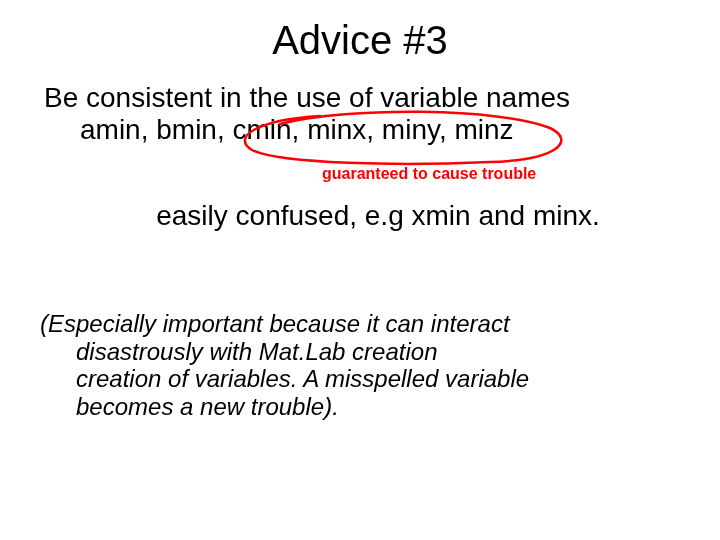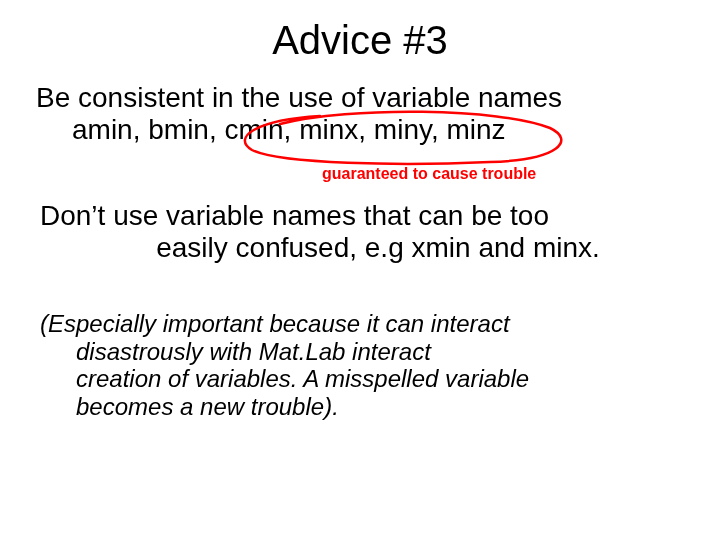--- a/index.html
+++ b/index.html
@@ -23,21 +23,21 @@
     top: 18px;
     left: 0;
     width: 100%;
     text-align: center;
     font-size: 40px;
     font-weight: 400;
   }
   .body {
     position: absolute;
     top: 82px;
-    left: 36px;
+    left: 44px;
     right: 40px;
   }
   .p1-l1 {
     font-size: 28px;
     line-height: 1.15;
   }
   .p1-l2 {
     font-size: 28px;
     line-height: 1.15;
     padding-left: 36px;
@@ -101,24 +101,23 @@
     <path d="M 40 14
              C 110 -4, 260 -2, 310 18
              C 335 30, 320 50, 250 52
              C 160 56, 40 54, 12 40
              C -8 28, 14 10, 80 6" fill="none" stroke="#ff0000" stroke-width="2.5" stroke-linecap="round"></path>
   </svg>
 
   <div class="annot">guaranteed to cause trouble</div>
 
   <div class="p2">
-    <span>Don’t use variable names that can be too</span>
     <span class="indent">easily confused, e.g xmin and minx.</span>
   </div>
 
   <div class="p3">
     <span>(Especially important because it can interact</span>
-    <span class="indent">disastrously with Mat.Lab interact</span>
+    <span class="indent">disastrously with Mat.Lab creation</span>
     <span class="indent">creation of variables. A misspelled variable</span>
     <span class="indent">becomes a new trouble).</span>
   </div>
 
 </div>
 
 </body></html>

